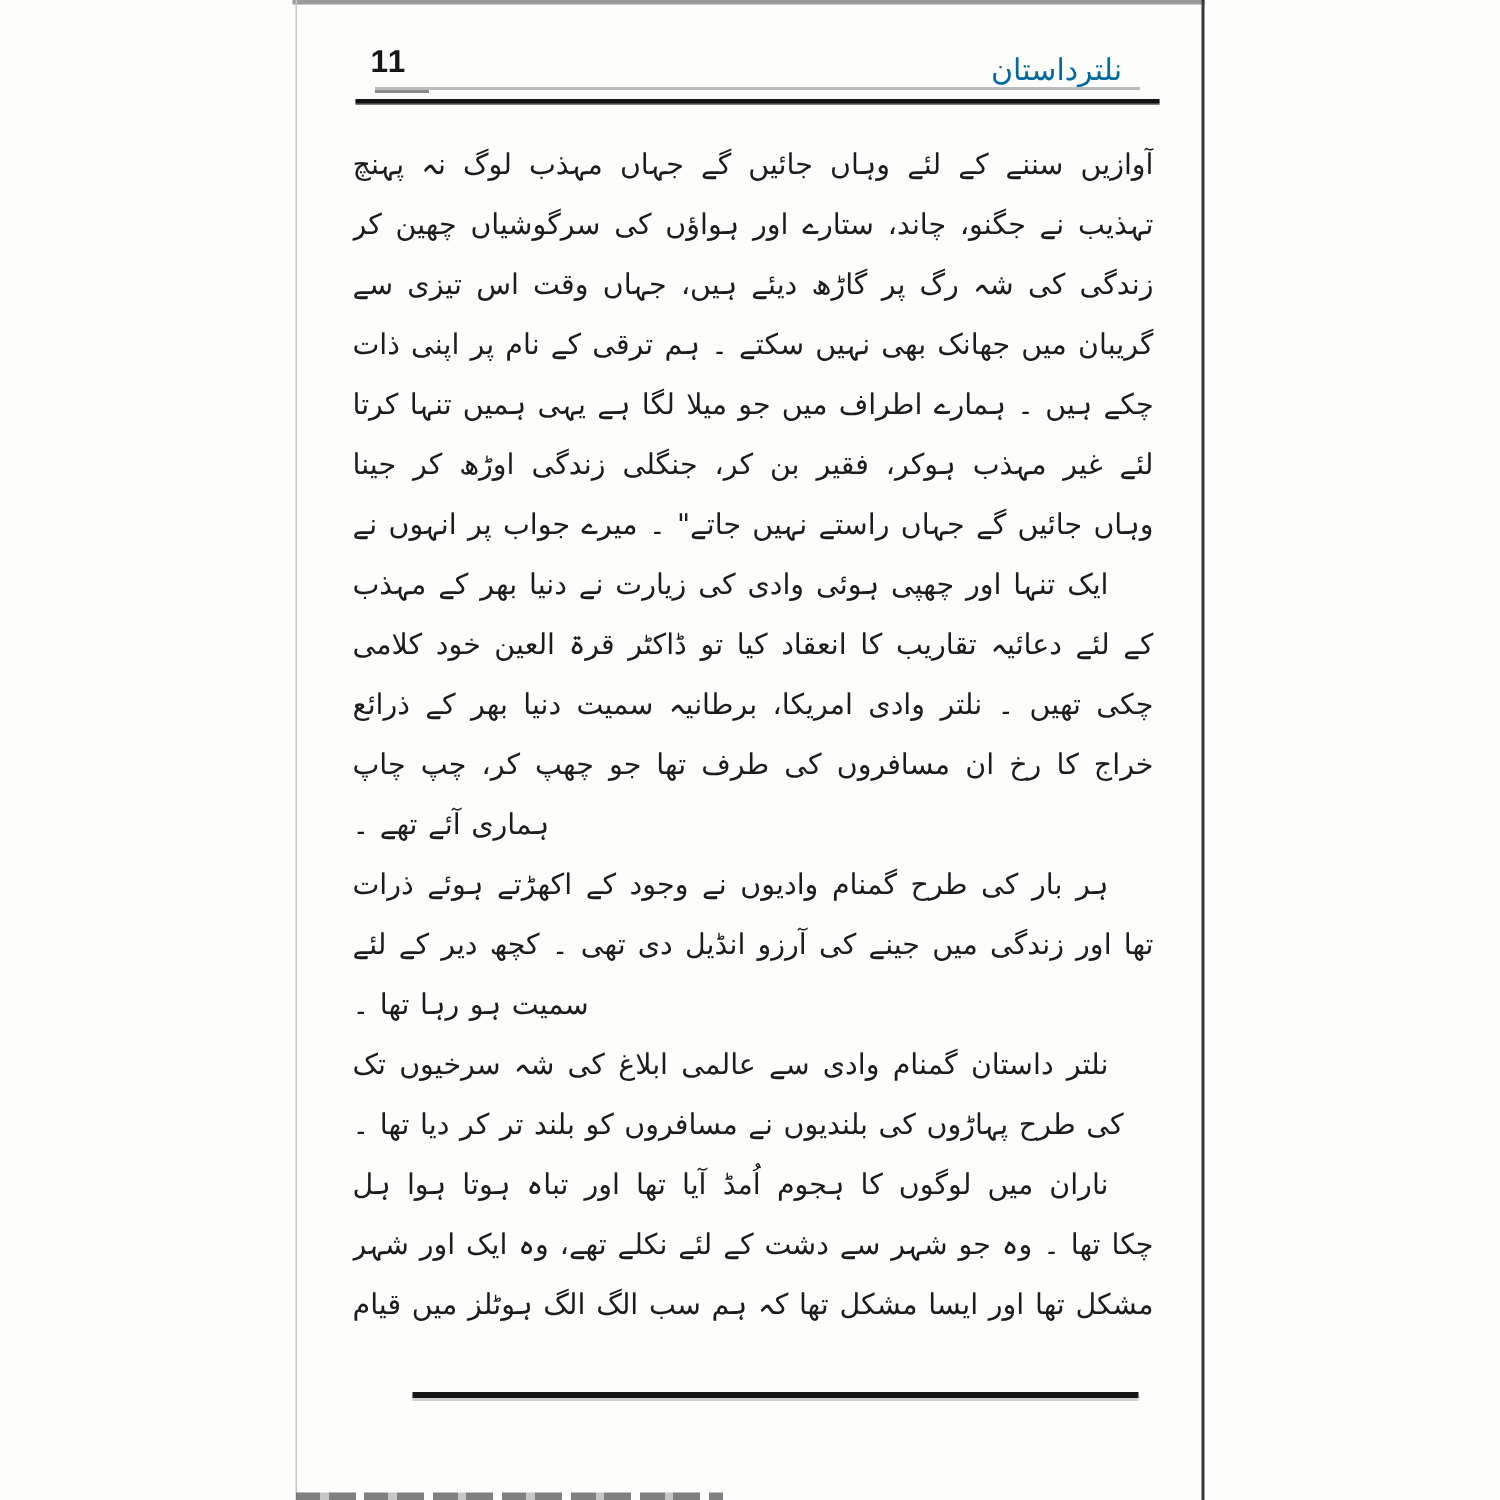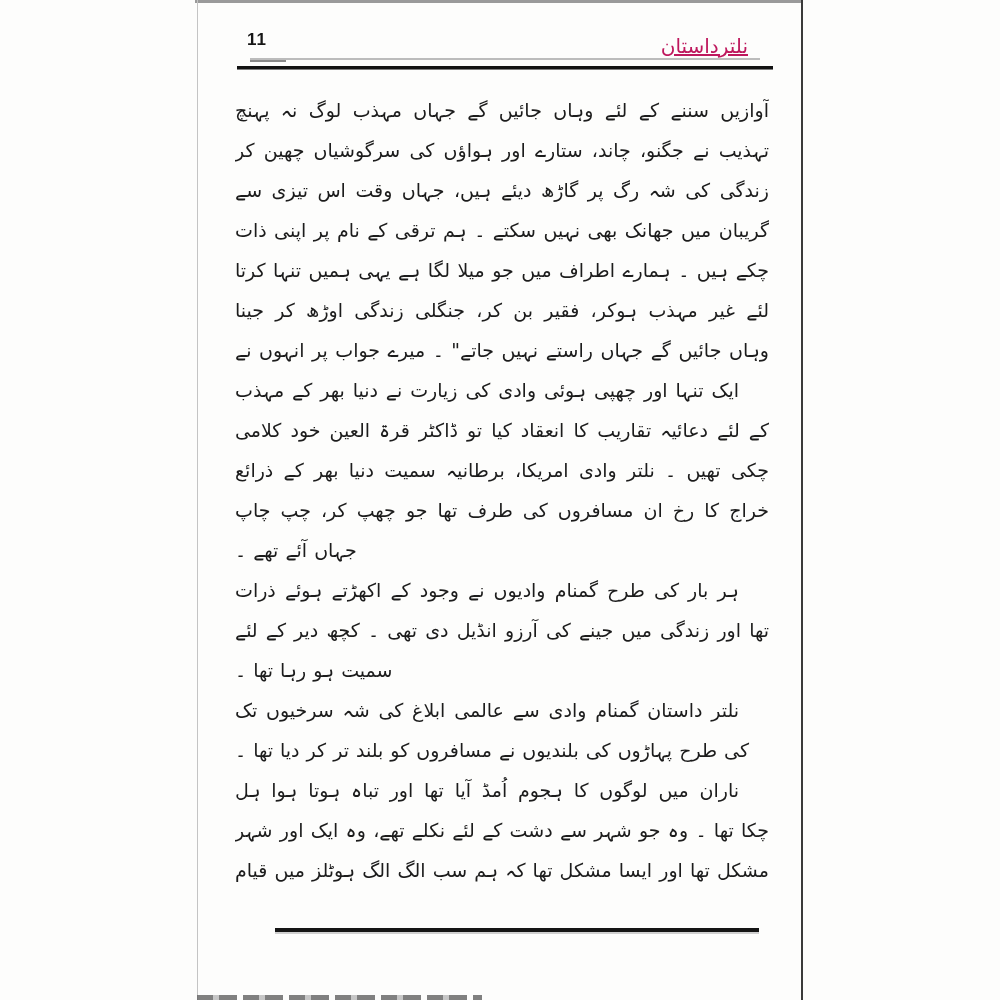--- a/index.html
+++ b/index.html
@@ -17,25 +17,25 @@
   .edge-right{position:absolute;left:801px;top:0;width:2px;height:1000px;background:#3a3a3a;}
   .edge-bottom-smudge{
     position:absolute;left:197px;top:995px;width:285px;height:5px;
     background:repeating-linear-gradient(90deg,#6a6a6a 0 16px,#bdbdbd 16px 22px,#6a6a6a 22px 40px,transparent 40px 46px);
     opacity:.85;
   }
   
   .page-number{
     position:absolute;left:247px;top:30px;
     font-family:"Liberation Sans","DejaVu Sans",sans-serif;
-    font-weight:bold;font-size:17px;letter-spacing:1px;color:#161616;
+    font-weight:bold;font-size:21px;letter-spacing:1px;color:#161616;
   }
   .running-title{
     position:absolute;right:252px;top:34px;
-    direction:rtl;font-size:20px;color:#be185d;text-decoration:underline;
+    direction:rtl;font-size:20px;color:#0369a1;
   }
   .rule-thin{position:absolute;left:250px;top:58px;width:510px;height:2px;background:#bcbcbc;}
   .rule-thin-dark{position:absolute;left:250px;top:60px;width:36px;height:2px;background:#8a8a8a;}
   .rule-thick-top{position:absolute;left:237px;top:66px;width:536px;height:3px;background:#121212;box-shadow:0 1px 0 #7d7d7d;}
   .rule-thick-bottom{position:absolute;left:275px;top:928px;width:484px;height:4px;background:#151515;box-shadow:0 2px 0 #cfcfcf;}
   
   .body-text{
     position:absolute;left:235px;top:90px;width:534px;
     direction:rtl;
     font-size:19px;line-height:40px;
@@ -75,21 +75,21 @@
       <span class="line">گریبان میں جھانک بھی نہیں سکتے ۔ ہم ترقی کے نام پر اپنی ذات کی تنہائی میں دھکیلے جا</span>
       <span class="line">چکے ہیں ۔ ہمارے اطراف میں جو میلا لگا ہے یہی ہمیں تنہا کرتا جاتا ہے ۔ چند دن کے</span>
       <span class="line">لئے غیر مہذب ہوکر، فقیر بن کر، جنگلی زندگی اوڑھ کر جینا چاہتے ہیں اور اس کے لئے ہم</span>
       <span class="line">وہاں جائیں گے جہاں راستے نہیں جاتے" ۔ میرے جواب پر انہوں نے سفر کا ارادہ کر</span>
     </p>
     <p>
       <span class="line first">ایک تنہا اور چھپی ہوئی وادی کی زیارت نے دنیا بھر کے مہذب ایوانوں میں ان</span>
       <span class="line">کے لئے دعائیہ تقاریب کا انعقاد کیا تو ڈاکٹر قرۃ العین خود کلامی کے لمحات کی عطا کو تسلیم کر</span>
       <span class="line">چکی تھیں ۔ نلتر وادی امریکا، برطانیہ سمیت دنیا بھر کے ذرائع ابلاغ کا موضوع تھی اور</span>
       <span class="line">خراج کا رخ ان مسافروں کی طرف تھا جو چھپ کر، چپ چاپ کسی تنہائی کی تلاش میں</span>
-      <span class="line last">جہاں آئے تھے ۔</span>
+      <span class="line last">ہماری آئے تھے ۔</span>
     </p>
     <p>
       <span class="line first">ہر بار کی طرح گمنام وادیوں نے وجود کے اکھڑتے ہوئے ذرات کو سمیٹ دیا</span>
       <span class="line">تھا اور زندگی میں جینے کی آرزو انڈیل دی تھی ۔ کچھ دیر کے لئے سہی وہ گھاؤ مندمل ہوتا</span>
       <span class="line last">سمیت ہو رہا تھا ۔</span>
     </p>
     <p>
       <span class="line first">نلتر داستان گمنام وادی سے عالمی ابلاغ کی شہ سرخیوں تک پہنچ چکی تھی اور ہمیشہ</span>
       <span class="line last">کی طرح پہاڑوں کی بلندیوں نے مسافروں کو بلند تر کر دیا تھا ۔</span>
     </p>

